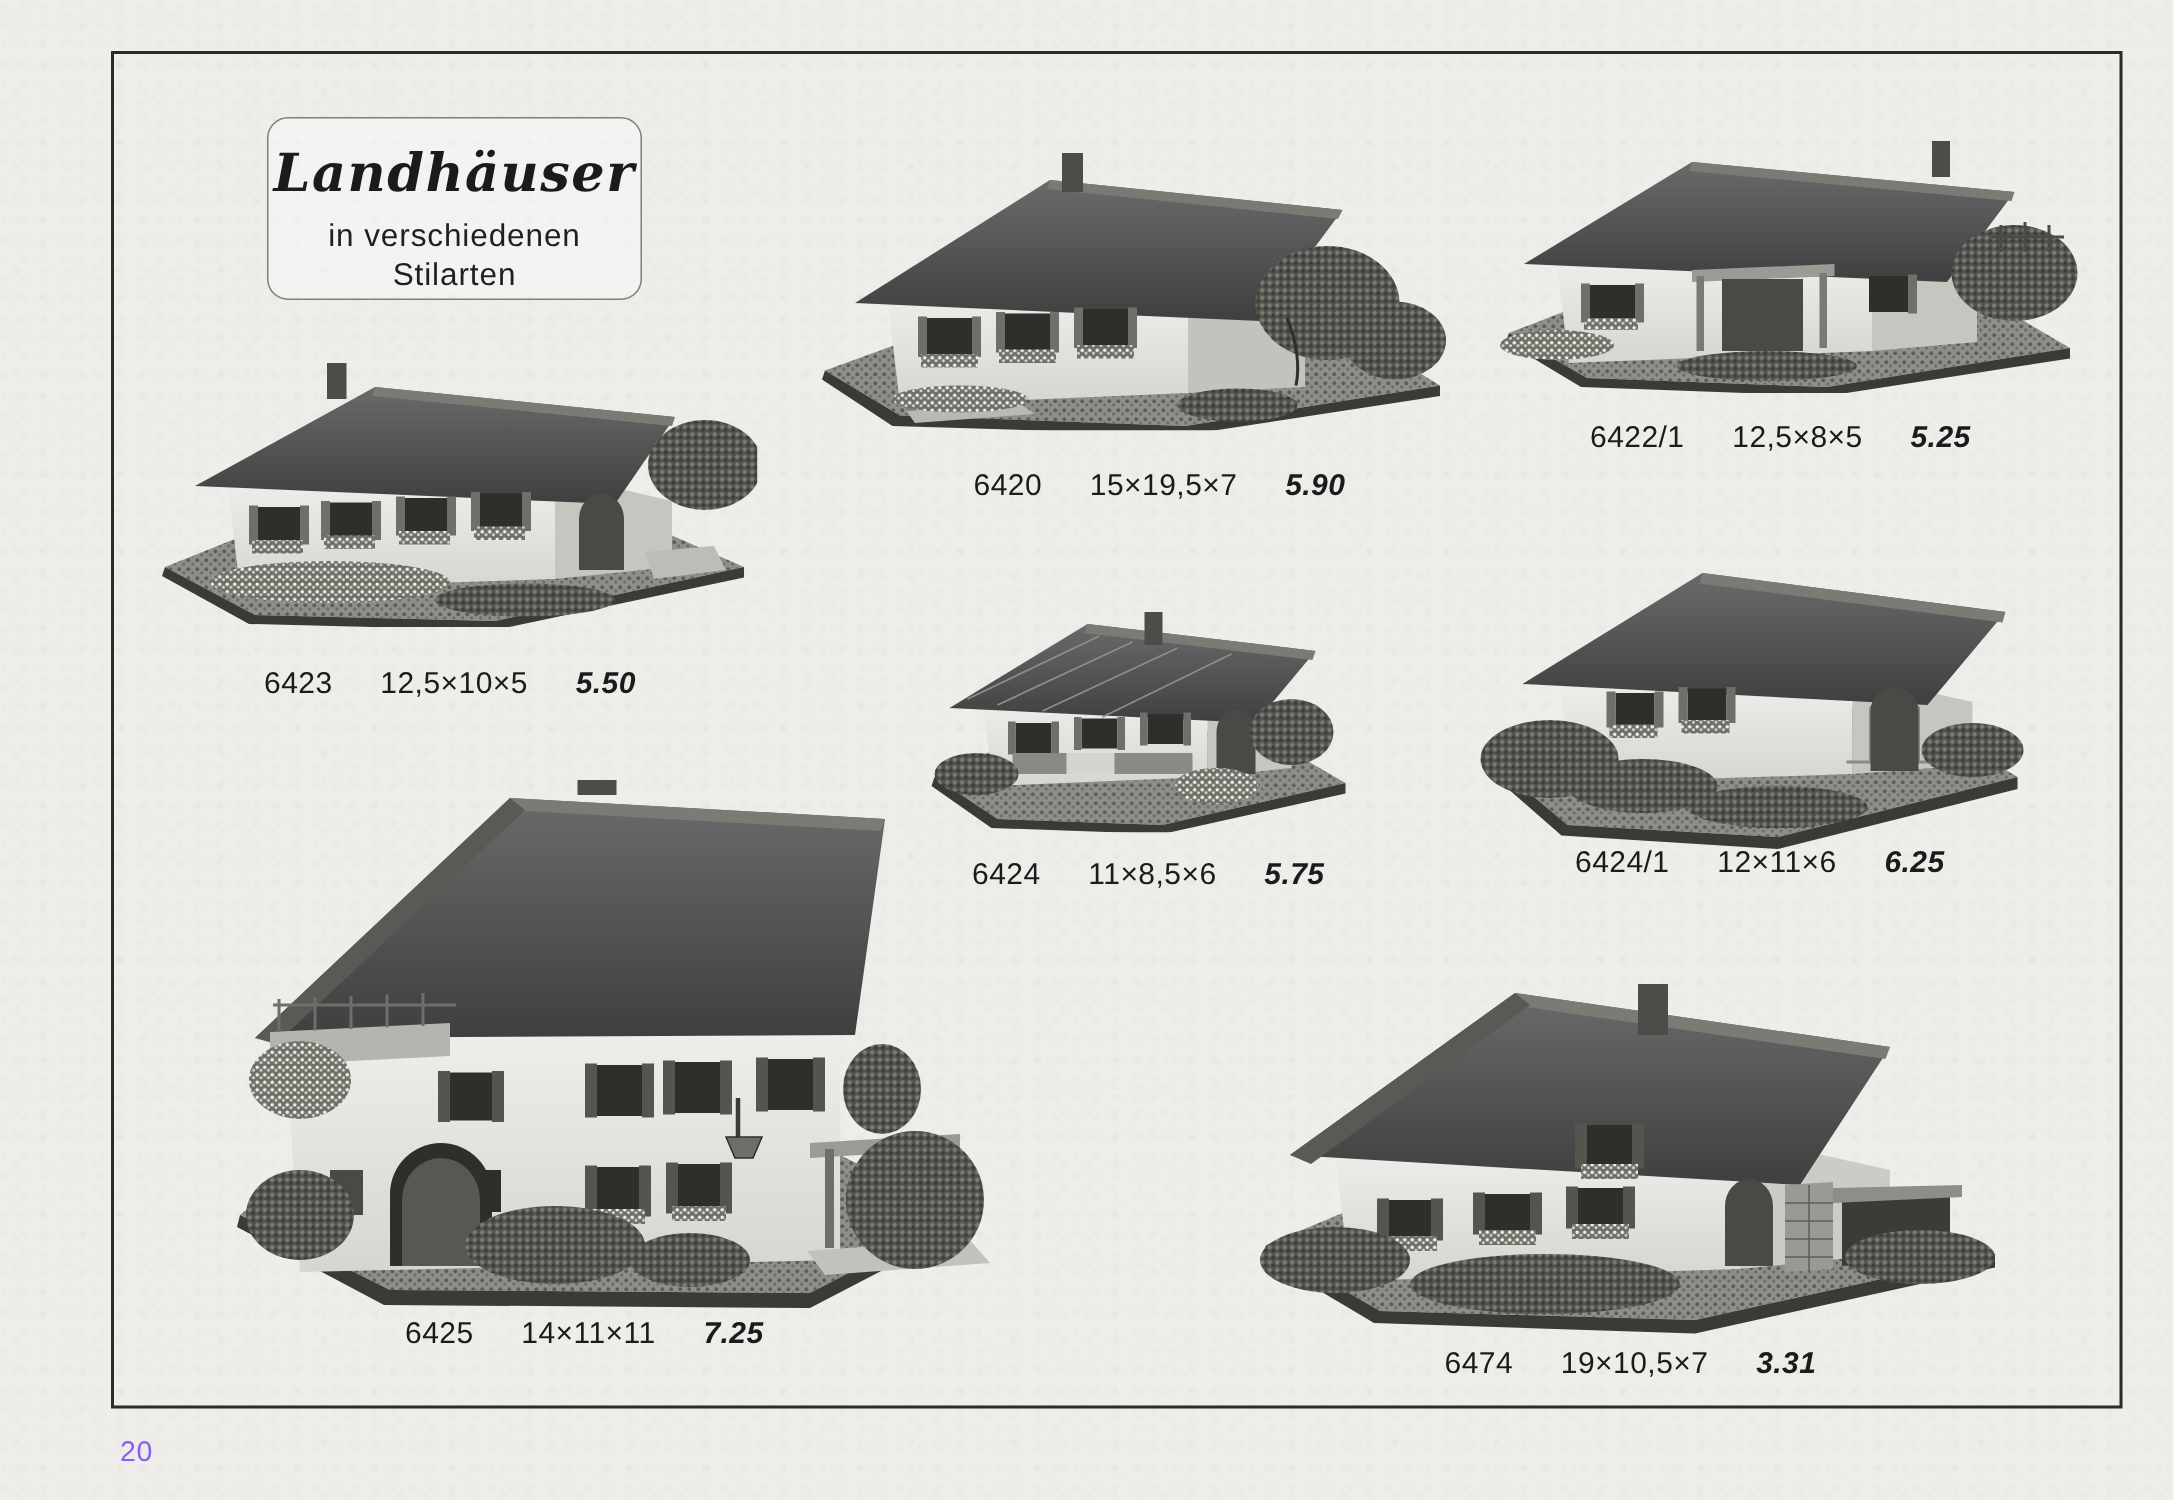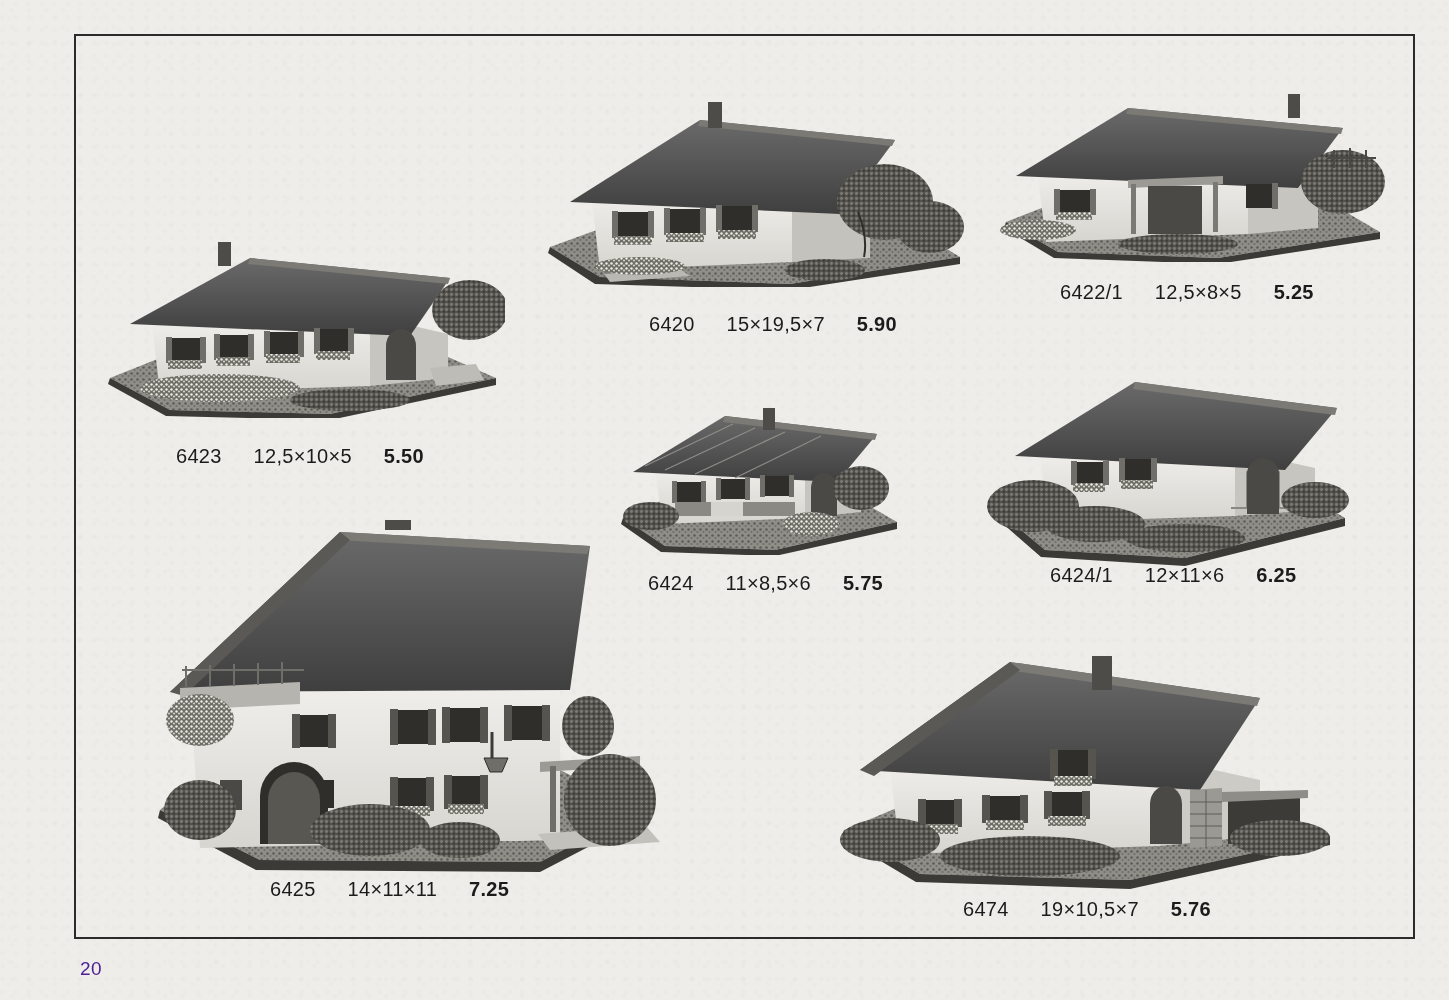--- a/index.html
+++ b/index.html
@@ -37,21 +37,21 @@
     width: 1341px;
     height: 905px;
     border: 2px solid #2b2b2b;
     box-sizing: border-box;
   }
   .page-num {
     position: absolute;
     left: 80px;
     top: 958px;
     font-size: 19px;
-    color: #4c1d95;
+    color: #8b5cf6;
     letter-spacing: .5px;
   }
 
   
   .title-box {
     position: absolute;
     left: 178px;
     top: 78px;
     width: 250px;
     height: 122px;
@@ -95,36 +95,42 @@
     display: inline-block;
   }
   .caption .dim {
     display: inline-block;
     margin-left: 26px;
   }
   .caption .price {
     display: inline-block;
     margin-left: 26px;
     font-weight: bold;
+    font-style: italic;
   }
 
   
   .photo {
     position: absolute;
     overflow: hidden;
   }
   .photo svg { display: block; }
 </style>
 </head>
 <body>
 
 <div id="page">
 
   <div id="frame"></div>
 
+  <div class="title-box">
+    <div class="title-script">Landhäuser</div>
+    <div class="title-sub1">in verschiedenen</div>
+    <div class="title-sub2">Stilarten</div>
+  </div>
 
   <div class="photo" style="left:540px; top:62px; width:425px; height:225px;">
     <svg width="425" height="225" viewBox="0 0 425 225">
       <defs>
         <linearGradient id="g-roof" x1="0" y1="0" x2="0" y2="1">
           <stop offset="0%" stop-color="#6a6a6a"></stop>
             <stop offset="100%" stop-color="#3f3f3f"></stop>
         </linearGradient>
         <linearGradient id="g-wall" x1="0" y1="0" x2="0" y2="1">
           <stop offset="0%" stop-color="#f0efeb"></stop>
@@ -494,18 +500,18 @@
         <rect x="218" y="176" width="38" height="10"></rect>
       </g>
       <ellipse cx="60" cy="200" rx="50" ry="22" fill="url(#p-shrub)"></ellipse>
       <ellipse cx="200" cy="216" rx="90" ry="20" fill="url(#p-shrub)"></ellipse>
       <ellipse cx="450" cy="198" rx="50" ry="18" fill="url(#p-shrub)"></ellipse>
     </svg>
   </div>
   <div class="caption" style="left:963px; top:898px;">
     <span class="art">6474</span>
     <span class="dim">19×10,5×7</span>
-    <span class="price">5.76</span>
+    <span class="price">3.31</span>
   </div>
 
   <div class="page-num">20</div>
 
 </div>
 
 </body></html>

